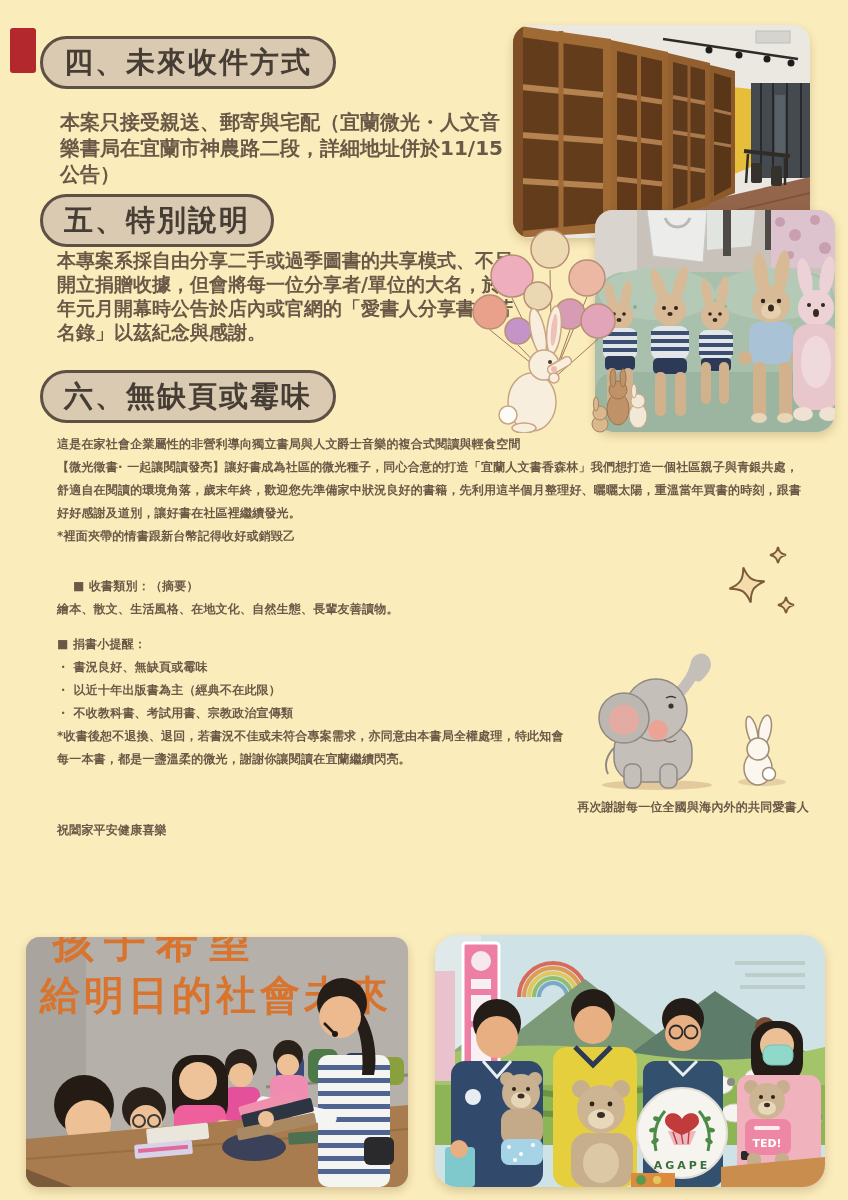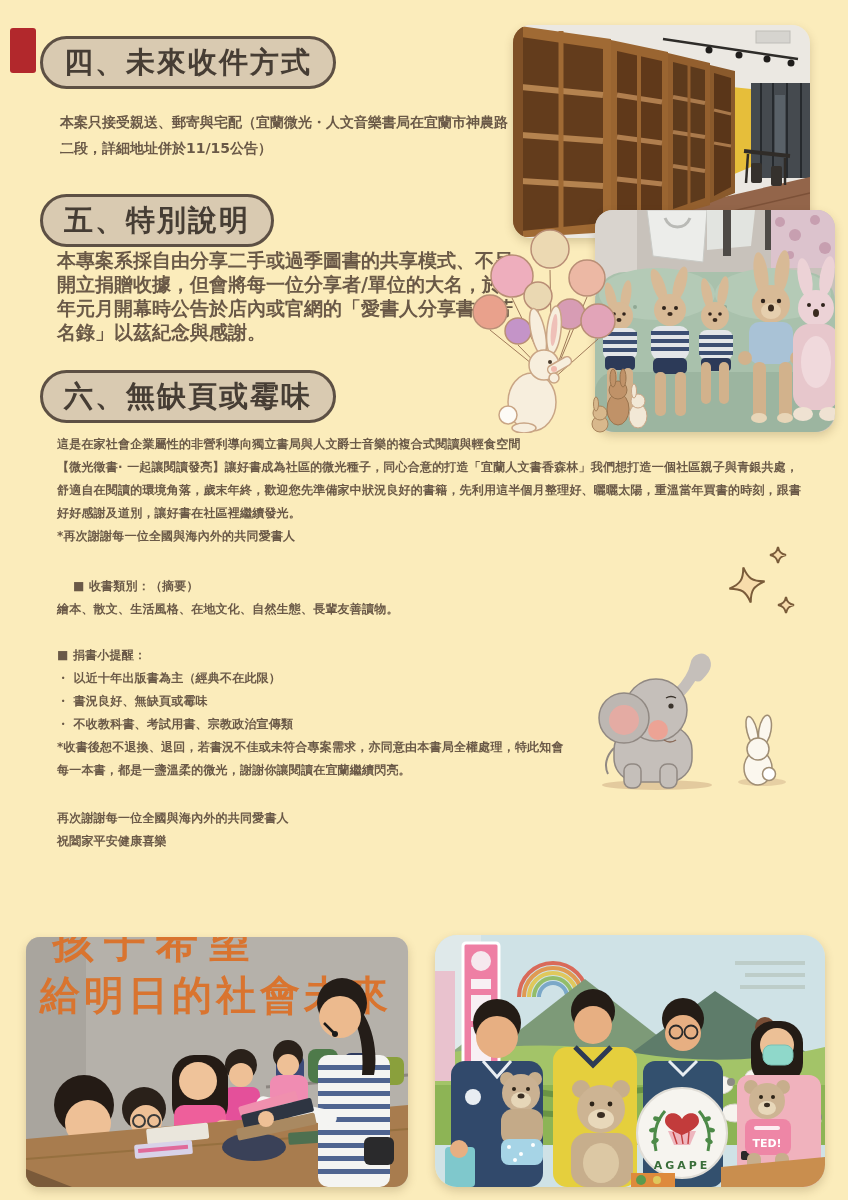--- a/index.html
+++ b/index.html
@@ -10,29 +10,29 @@
 
   .corner-tab{position:absolute;left:10px;top:28px;width:26px;height:45px;background:#b2282c;border-radius:3px;}
 
   .pill{position:absolute;background:#d9cab1;border:3px solid #5d5044;border-radius:30px;
         padding:5px 21px;font-size:29px;line-height:37px;font-weight:bold;color:#463d34;letter-spacing:2px;}
   #pill4{left:40px;top:36px;}
   #pill5{left:40px;top:194px;}
   #pill6{left:40px;top:370px;}
 
   .para{position:absolute;font-weight:700;color:#6a5947;}
-  #para4{left:60px;top:109px;width:458px;font-size:14px;line-height:26px;}
+  #para4{left:60px;top:109px;width:458px;font-size:20px;line-height:26px;}
   #para5{left:57px;top:248px;width:472px;font-size:19px;line-height:24px;}
 
   #six{position:absolute;left:57px;top:433px;width:752px;font-size:12px;line-height:23px;
        font-weight:700;color:#6a5947;letter-spacing:.2px;}
   #six .intro{white-space:pre-line;}
   #six .cat-title{margin-top:27px;margin-left:16px;}
-  #six .tips-title{margin-top:23px;}
-  #six .gap{margin-top:25px;}
+  #six .tips-title{margin-top:12px;}
+  #six .gap{margin-top:25px;text-align:right;}
 
   .photo{position:absolute;overflow:hidden;box-shadow:0 4px 10px rgba(90,70,30,.22);}
   #photo-bookshelf{left:513px;top:25px;width:297px;height:213px;border-radius:18px;z-index:1;}
   #photo-rabbits{left:595px;top:210px;width:240px;height:222px;border-radius:18px;z-index:2;}
   #photo-children{left:26px;top:937px;width:382px;height:250px;border-radius:14px;}
   #photo-teddy{left:435px;top:935px;width:390px;height:252px;border-radius:22px;}
 
   .illus{position:absolute;}
   #illus-balloon{left:450px;top:218px;width:200px;height:215px;z-index:3;}
   #illus-stars{left:720px;top:545px;width:90px;height:80px;}
@@ -50,26 +50,26 @@
   <p class="para" id="para4">本案只接受親送、郵寄與宅配（宜蘭微光・人文音樂書局在宜蘭市神農路二段，詳細地址併於11/15公告）</p>
 
   <div class="pill" id="pill5">五、特別說明</div>
   <p class="para" id="para5">本專案系採自由分享二手或過季圖書的共享模式、不另開立捐贈收據，但會將每一位分享者/單位的大名，於明年元月開幕時公告於店內或官網的「愛書人分享書香芳名錄」以茲紀念與感謝。</p>
 
   <div class="pill" id="pill6">六、無缺頁或霉味</div>
 
   <div id="six">
     <p class="intro">這是在家社會企業屬性的非營利導向獨立書局與人文爵士音樂的複合式閱讀與輕食空間
 【微光徵書· 一起讓閱讀發亮】讓好書成為社區的微光種子，同心合意的打造「宜蘭人文書香森林」我們想打造一個社區親子與青銀共處，舒適自在閱讀的環境角落，歲末年終，歡迎您先準備家中狀況良好的書籍，先利用這半個月整理好、曬曬太陽，重溫當年買書的時刻，跟書好好感謝及道別，讓好書在社區裡繼續發光。</p>
-    <p>*再次謝謝每一位全國與海內外的共同愛書人</p>
+    <p>*裡面夾帶的情書跟新台幣記得收好或銷毀乙</p>
     <p class="cat-title">■ 收書類別：（摘要）</p>
     <p>繪本、散文、生活風格、在地文化、自然生態、長輩友善讀物。</p>
     <p class="tips-title">■ 捐書小提醒：</p>
+    <p>・ 書況良好、無缺頁或霉味</p>
     <p>・ 以近十年出版書為主（經典不在此限）</p>
-    <p>・ 書況良好、無缺頁或霉味</p>
     <p>・ 不收教科書、考試用書、宗教政治宣傳類</p>
     <p>*收書後恕不退換、退回，若書況不佳或未符合專案需求，亦同意由本書局全權處理，特此知會</p>
     <p>每一本書，都是一盞溫柔的微光，謝謝你讓閱讀在宜蘭繼續閃亮。</p>
     <p class="gap">再次謝謝每一位全國與海內外的共同愛書人</p>
     <p>祝闔家平安健康喜樂</p>
   </div>
 
   <div class="photo" id="photo-bookshelf">
     <svg viewBox="0 0 297 213">
       <rect width="297" height="213" fill="#ebe8e2"></rect>

